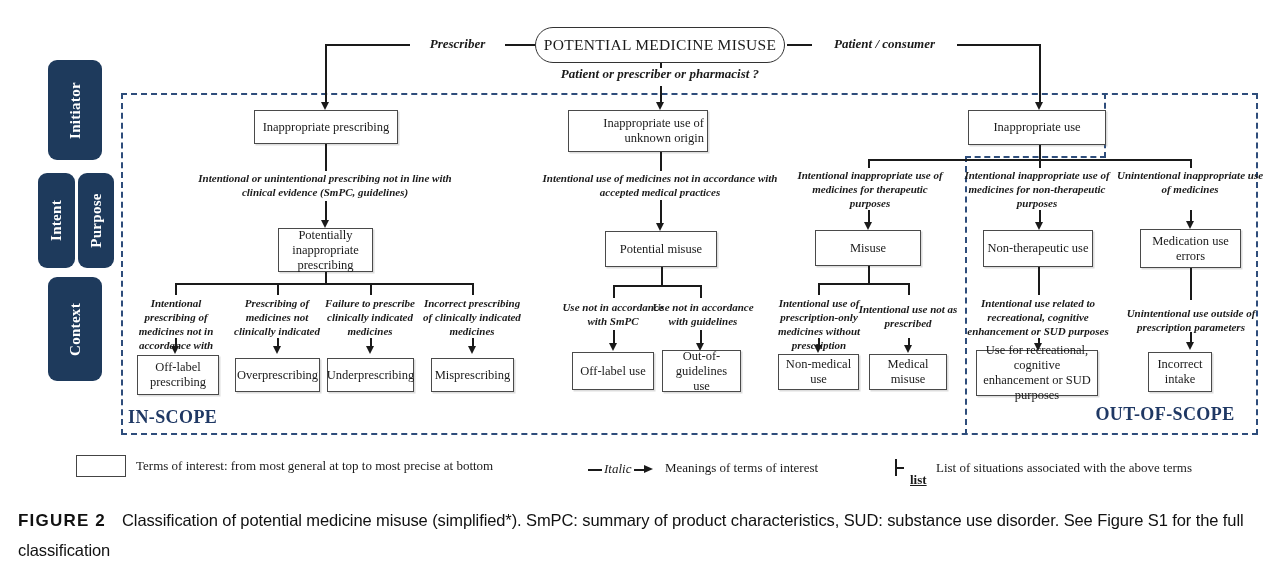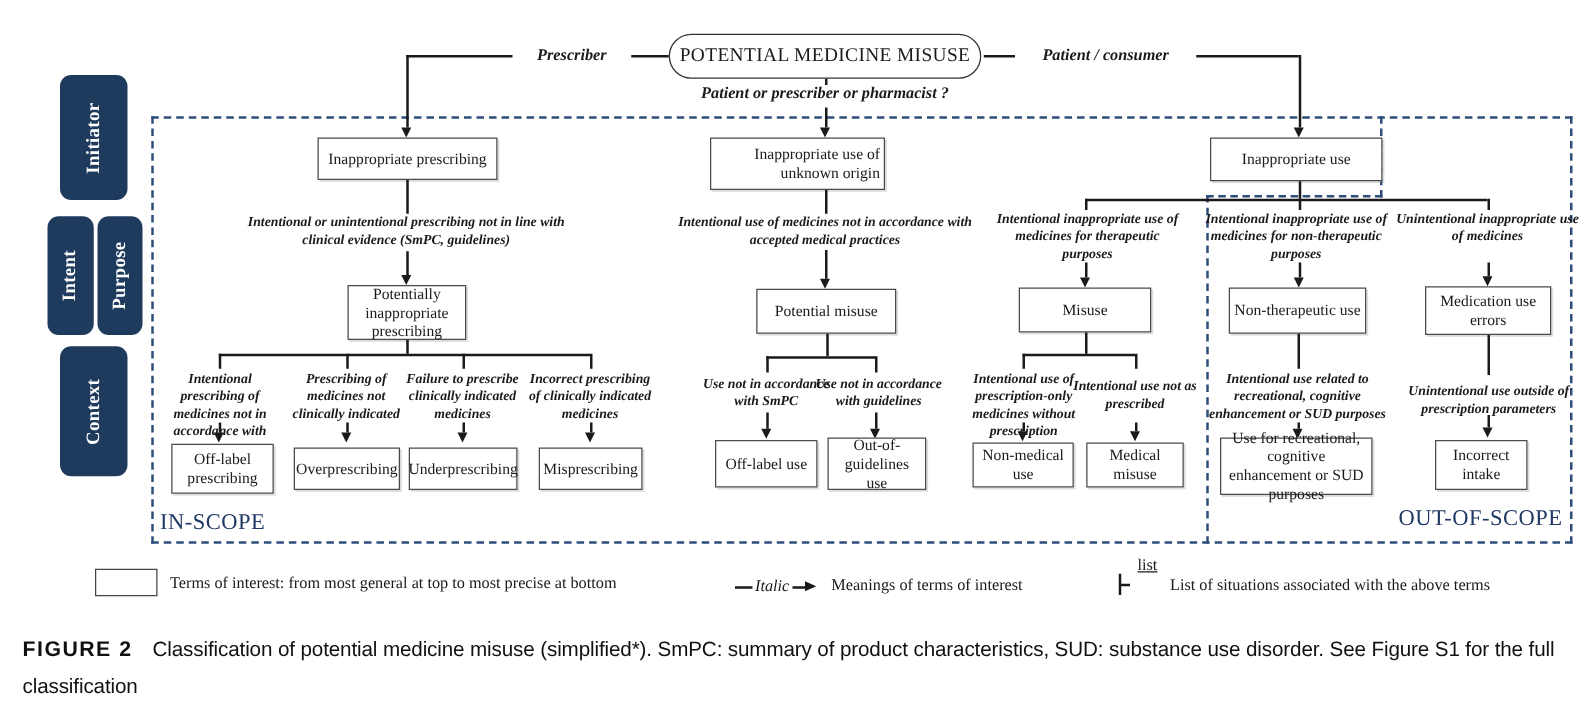--- a/index.html
+++ b/index.html
@@ -11,21 +11,21 @@
        border-right:4.5px solid transparent;border-top:8px solid #1a1a1a;}
   .arr-r{position:absolute;width:0;height:0;border-top:4.5px solid transparent;
        border-bottom:4.5px solid transparent;border-left:9px solid #1a1a1a;}
   .box{position:absolute;border:1px solid #4a4a4a;background:#fff;display:flex;align-items:center;
        justify-content:center;text-align:center;font-size:12.5px;line-height:1.2;padding:2px 3px;
        box-sizing:border-box;box-shadow:1.5px 1.5px 0 rgba(120,120,120,.25);}
   .mean{position:absolute;font-style:italic;font-size:11px;line-height:1.28;text-align:center;font-weight:bold;}
   .navy{position:absolute;background:#1e3a5c;border-radius:9px;display:flex;align-items:center;justify-content:center;}
   .navy span{transform:rotate(-90deg);white-space:nowrap;color:#fff;font-weight:bold;font-size:15px;letter-spacing:.3px;}
   .toplab{position:absolute;font-style:italic;font-weight:bold;font-size:13px;background:#fff;text-align:center;}
-  .scope{position:absolute;font-weight:normal;font-size:18px;color:#1f3864;letter-spacing:.4px;}
+  .scope{position:absolute;font-weight:bold;font-size:18px;color:#1f3864;letter-spacing:.4px;}
   .dashV{position:absolute;width:0;border-left:2px dashed #2e4d7b;}
   .dashH{position:absolute;height:0;border-top:2px dashed #2e4d7b;}
   .leg{position:absolute;font-size:13px;}
   .caption{position:absolute;left:18px;top:506px;width:1248px;font-family:"Liberation Sans",sans-serif;
            font-size:16.5px;line-height:1.7;color:#111;letter-spacing:-.1px;}
   .caption b{letter-spacing:1.2px;margin-right:16px;font-size:17px;}
 </style>
 </head>
 <body>
 
@@ -164,36 +164,36 @@
   <div class="vl" style="left:1038px;top:267px;height:28px;"></div>
   <div class="mean" style="left:962px;top:296px;width:152px;">Intentional use related to recreational, cognitive enhancement or SUD purposes</div>
   <div class="vl" style="left:1038px;top:338px;height:5px;"></div>
   <div class="arr" style="left:1033.5px;top:343px;"></div>
   <div class="box" style="left:976px;top:350px;width:122px;height:46px;">Use for recreational, cognitive enhancement or SUD purposes</div>
 
   <div class="vl" style="left:1190px;top:268px;height:32px;"></div>
   <div class="mean" style="left:1118px;top:306px;width:146px;">Unintentional use outside of prescription parameters</div>
   <div class="vl" style="left:1190px;top:332px;height:10px;"></div>
   <div class="arr" style="left:1185.5px;top:342px;"></div>
-  <div class="box" style="left:1148px;top:352px;width:74px;height:40px;">Incorrect intake</div>
+  <div class="box" style="left:1148px;top:352px;width:64px;height:40px;">Incorrect intake</div>
 
   <div class="scope" style="left:128px;top:407px;">IN-SCOPE</div>
-  <div class="scope" style="left:1080px;top:404px;width:170px;text-align:right;">OUT-OF-SCOPE</div>
+  <div class="scope" style="left:1080px;top:404px;width:170px;text-align:center;">OUT-OF-SCOPE</div>
 
   <div style="position:absolute;left:76px;top:455px;width:50px;height:22px;border:1px solid #444;box-sizing:border-box;"></div>
   <div class="leg" style="left:136px;top:458px;">Terms of interest: from most general at top to most precise at bottom</div>
 
   <div class="hl" style="left:588px;top:469px;width:14px;"></div>
   <div class="leg" style="left:604px;top:461px;font-style:italic;">Italic</div>
   <div class="hl" style="left:634px;top:469px;width:10px;"></div>
   <div class="arr-r" style="left:644px;top:465px;"></div>
   <div class="leg" style="left:665px;top:460px;">Meanings of terms of interest</div>
 
   <div class="vl" style="left:895px;top:459px;height:17px;"></div>
   <div class="hl" style="left:896px;top:467px;width:8px;"></div>
-  <div class="leg" style="left:910px;top:444px;text-decoration:underline;">list</div>
+  <div class="leg" style="left:910px;top:472px;text-decoration:underline;font-weight:bold;">list</div>
   <div class="leg" style="left:936px;top:460px;">List of situations associated with the above terms</div>
 
   <div class="caption">
     <b>FIGURE 2</b><span>Classification of potential medicine misuse (simplified*). SmPC: summary of product characteristics, SUD: substance use disorder. See Figure S1 for the full classification</span>
   </div>
 
 </div>
 
 </body></html>

